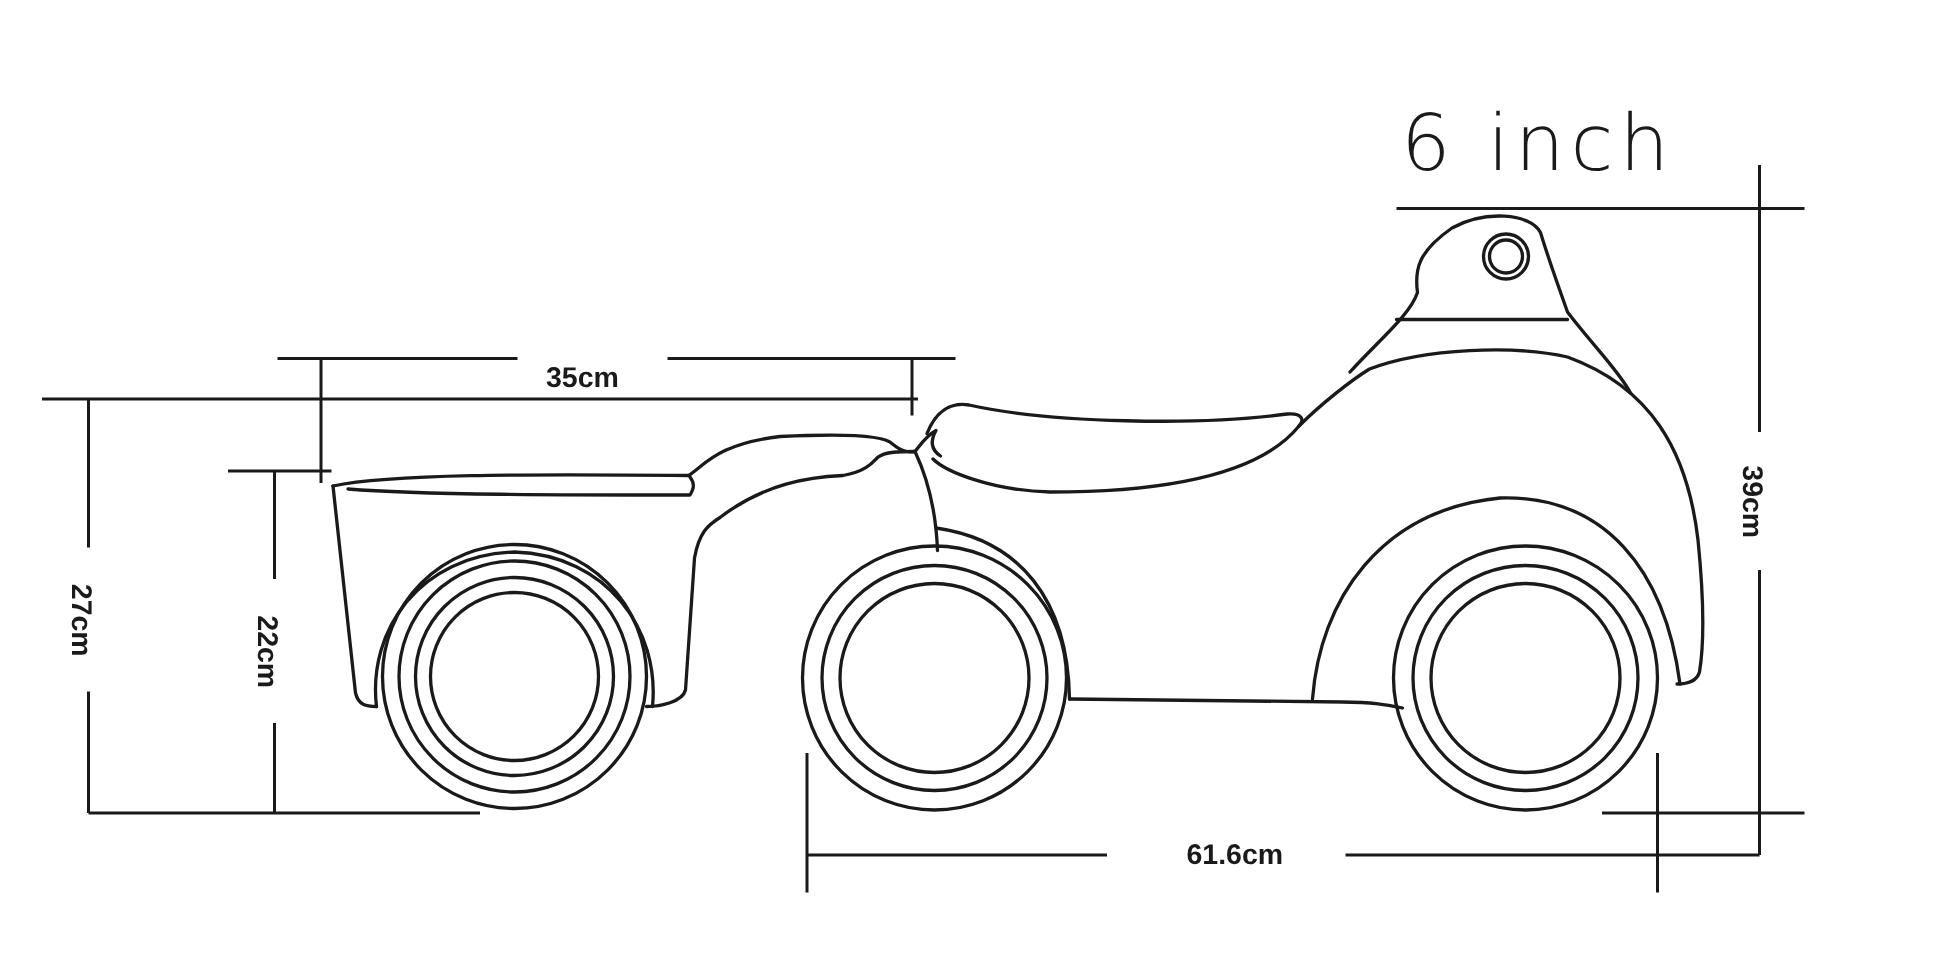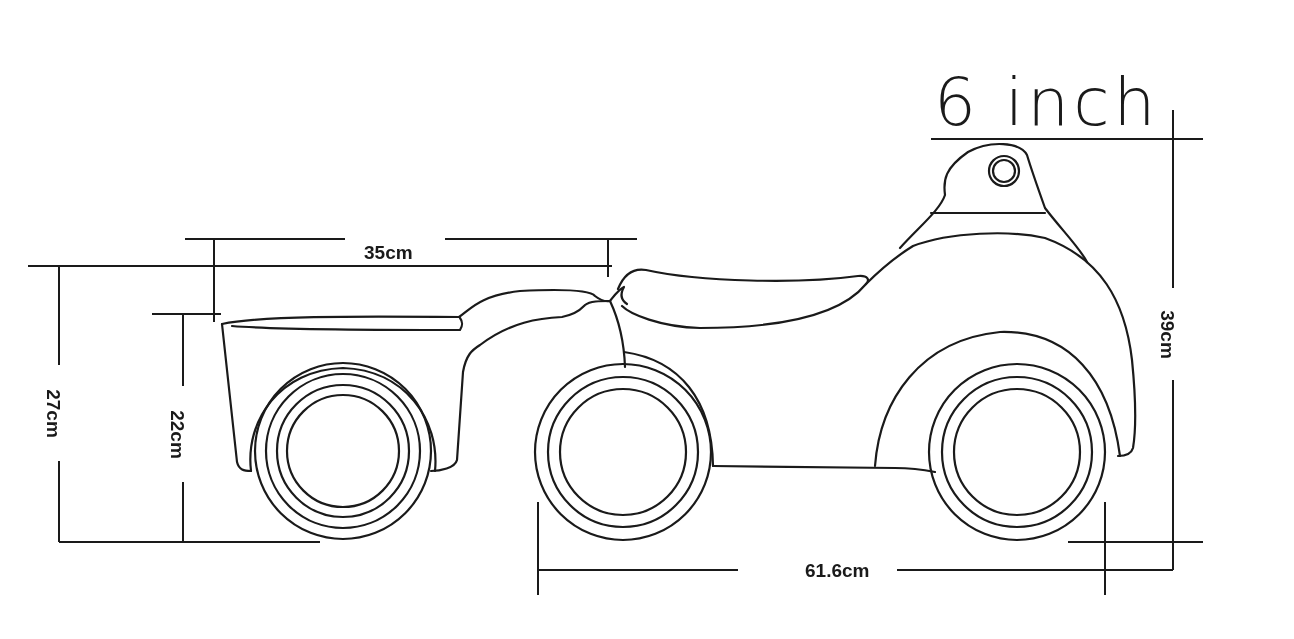--- a/index.html
+++ b/index.html
@@ -15,21 +15,21 @@
     color: #1a1a1a;
     background: #ffffff;
     white-space: nowrap;
     line-height: 1;
   }
   .label.vert { transform-origin: center center; transform: rotate(90deg); }
   .title-label {
     position: absolute;
     font-family: "DejaVu Sans", sans-serif;
     font-weight: 200;
-    font-size: 66px;
+    font-size: 52px;
     letter-spacing: 4px;
     color: #1a1a1a;
     line-height: 1;
     -webkit-text-stroke: 0px;
     font-stretch: condensed;
   }
 </style>
 </head>
 <body>
 
@@ -120,13 +120,13 @@
 <div class="title-label" style="left:934px; top:70px;">6 inch</div>
 
 <div class="label" style="left:364px; top:243px;">35cm</div>
 
 <div class="label vert" style="left:29px; top:404px;">27cm</div>
 
 <div class="label vert" style="left:153px; top:425px;">22cm</div>
 
 <div class="label vert" style="left:1143px; top:325px;">39cm</div>
 
-<div class="label" style="left:791px; top:561px;margin-left:14px;">61.6cm</div>
+<div class="label" style="left:791px; top:561px;">61.6cm</div>
 
 </body></html>

